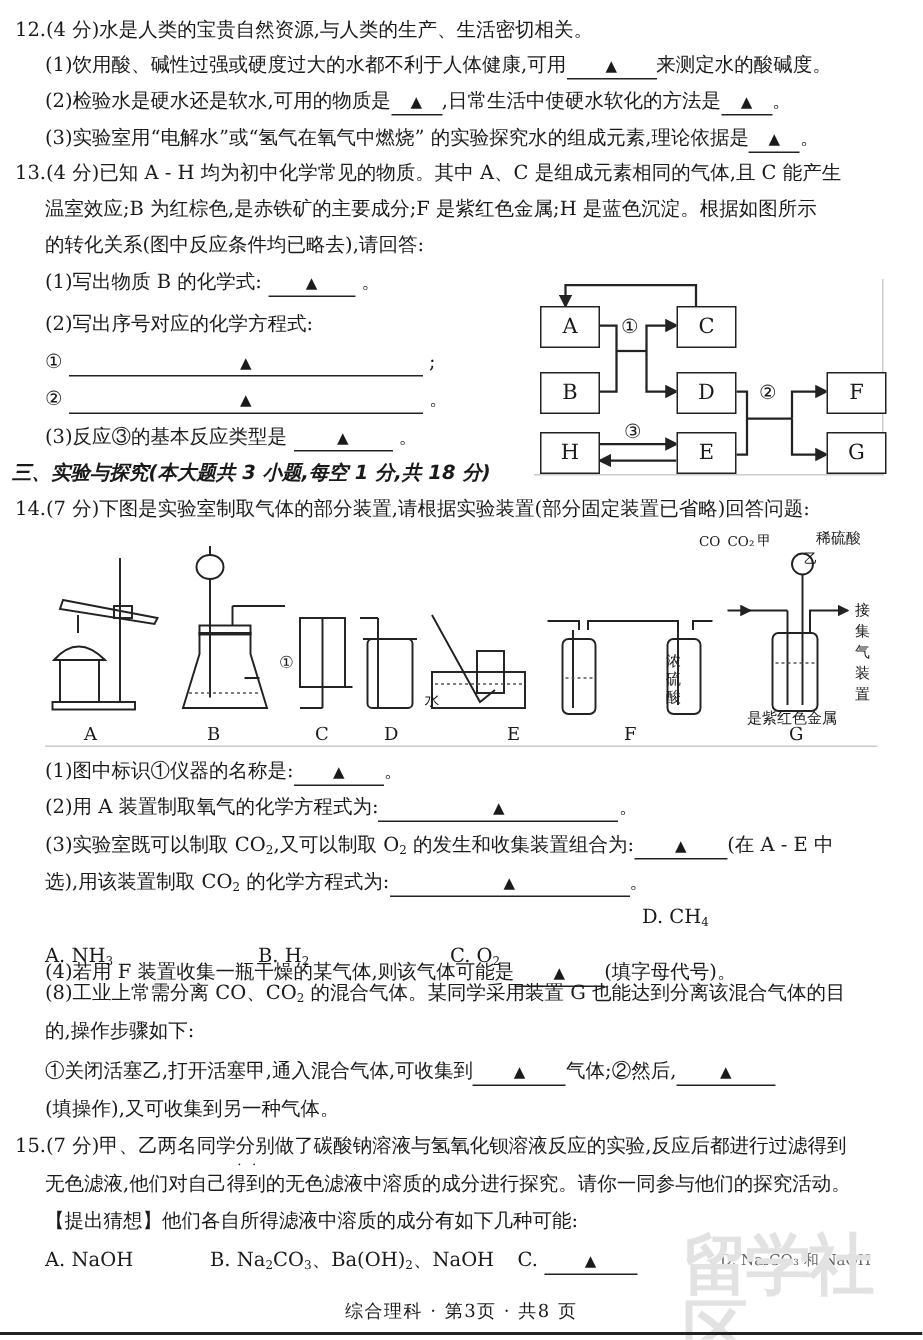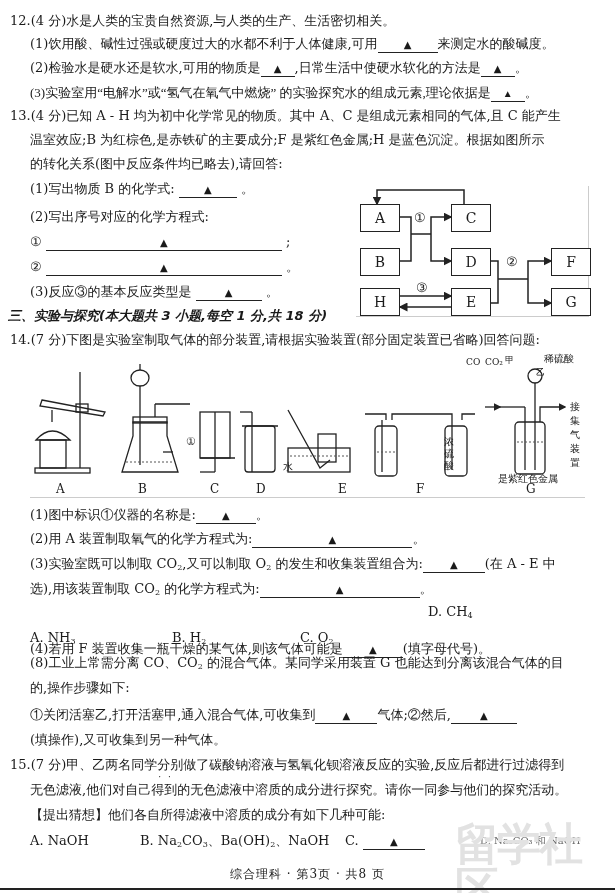--- a/index.html
+++ b/index.html
@@ -24,21 +24,21 @@
 </head>
 <body>
 
 <div class="line" style="left:10px;top:12px;">12.(4 分)水是人类的宝贵自然资源,与人类的生产、生活密切相关。</div>
 <div class="line" style="left:30px;top:35px;">
   <span>(1)饮用酸、碱性过强或硬度过大的水都不利于人体健康,可用</span><span class="blank" style="width:60px"><span class="tri">▲</span></span><span>来测定水的酸碱度。</span>
 </div>
 <div class="line" style="left:30px;top:59px;">
   <span>(2)检验水是硬水还是软水,可用的物质是</span><span class="blank" style="width:34px"><span class="tri">▲</span></span><span>,日常生活中使硬水软化的方法是</span><span class="blank" style="width:34px"><span class="tri">▲</span></span><span>。</span>
 </div>
-<div class="line" style="left:30px;top:84px;font-family:Liberation Serif, serif;">
+<div class="line" style="left:30px;top:84px;">
   <span>(3)实验室用“电解水”或“氢气在氧气中燃烧” 的实验探究水的组成元素,理论依据是</span><span class="blank" style="width:34px"><span class="tri">▲</span></span><span>。</span>
 </div>
 
 <div class="line" style="left:10px;top:107px;">13.(4 分)已知 A - H 均为初中化学常见的物质。其中 A、C 是组成元素相同的气体,且 C 能产生</div>
 <div class="line" style="left:30px;top:131px;">温室效应;B 为红棕色,是赤铁矿的主要成分;F 是紫红色金属;H 是蓝色沉淀。根据如图所示</div>
 <div class="line" style="left:30px;top:155px;">的转化关系(图中反应条件均已略去),请回答:</div>
 <div class="line" style="left:30px;top:180px;">
   <span>(1)写出物质 B 的化学式:</span> <span class="blank" style="width:58px"><span class="tri">▲</span></span> <span>。</span>
 </div>
 <div class="line" style="left:30px;top:208px;">(2)写出序号对应的化学方程式:</div>

